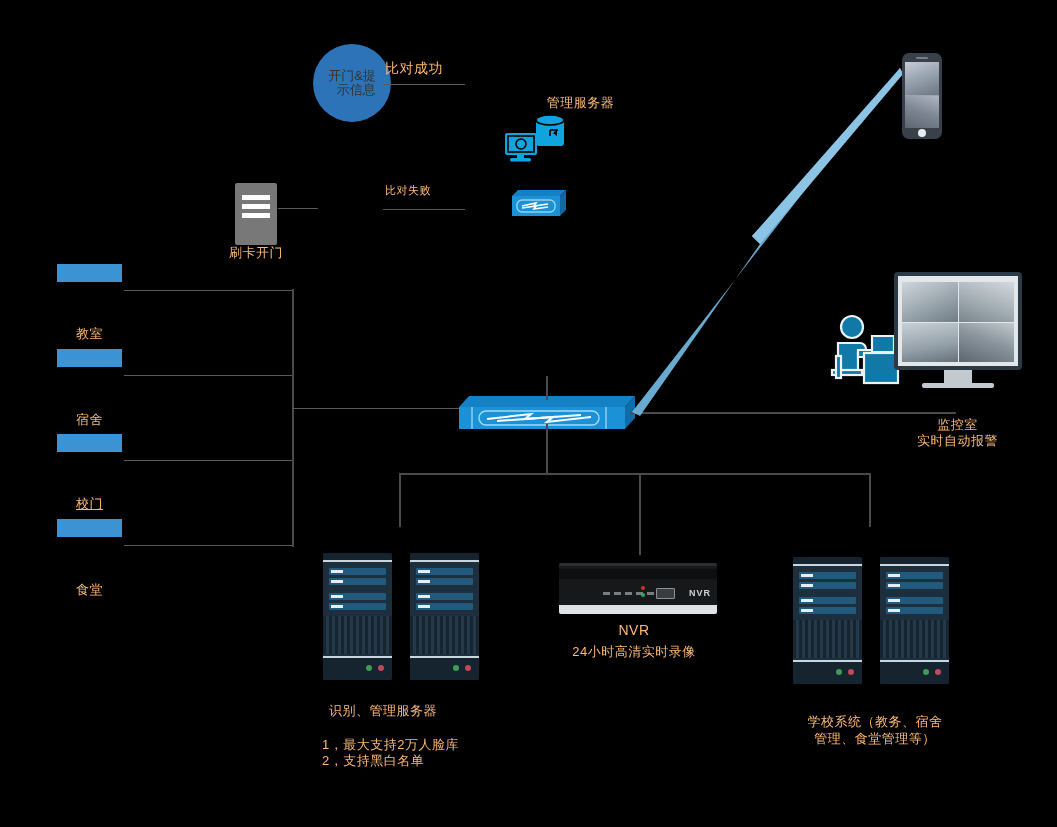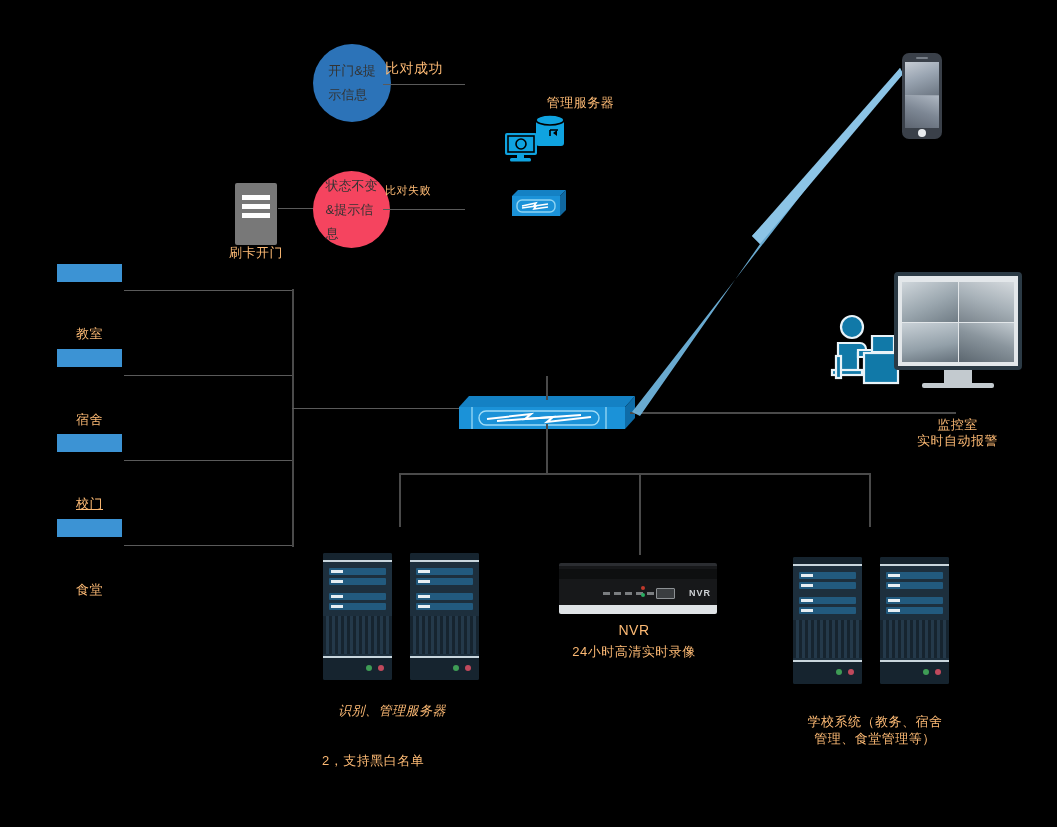--- a/index.html
+++ b/index.html
@@ -26,21 +26,21 @@
     letter-spacing:.5px;
   }
   .line-h{position:absolute;background:#4a4a4a;height:2px;}
   .line-v{position:absolute;background:#4a4a4a;width:2px;}
   .line-thin-h{position:absolute;background:#5a5a5a;height:1px;}
 
   
   .circ{
     position:absolute;border-radius:50%;
     display:flex;align-items:center;justify-content:center;
-    text-align:left;font-size:13px;line-height:24px;
+    text-align:right;font-size:13px;line-height:14px;
     color:#333;white-space:pre-line;padding:0 8px;box-sizing:border-box;
   }
   .circ-ok{background:#2c73b8;}
   .circ-fail{background:#f5445f;}
 
   
   .reader{
     position:absolute;width:42px;height:62px;background:#787878;
     border-radius:2px;
   }
@@ -133,23 +133,20 @@
     </div>
   </div>
   <div class="lbl" style="left:206px;top:244px;width:100px;">刷卡开门</div>
   <div class="line-thin-h" style="left:278px;top:208px;width:40px;"></div>
 
   <div class="circ circ-ok" style="left:313px;top:44px;width:78px;height:78px;">开门&amp;提
 示信息</div>
   <div class="lbl" style="left:385px;top:60px;width:110px;text-align:left;font-size:14px;">比对成功</div>
   <div class="line-thin-h" style="left:383px;top:84px;width:82px;"></div>
 
-  <div class="circ circ-fail" style="left:313px;top:171px;width:77px;height:77px;">状态不变
-&amp;提示信
-息</div>
   <div class="lbl" style="left:385px;top:182px;width:110px;text-align:left;font-size:11px;">比对失败</div>
   <div class="line-thin-h" style="left:383px;top:209px;width:82px;"></div>
 
   <div class="lbl" style="left:518px;top:94px;width:125px;">管理服务器</div>
 
   <div class="ic" style="left:503px;top:113px;">
     <svg width="64" height="50" viewBox="0 0 64 50">
 
       <g fill="#0fa3e0">
         <rect x="33" y="7" width="28" height="26" rx="3"></rect>
@@ -277,21 +274,22 @@
       <div class="gap"></div>
       <div class="bay"></div>
         <div class="bay"></div>
     </div>
     <div class="vents"></div>
       <div class="footline"></div>
       <div class="foot"></div>
     <div class="led g"></div>
       <div class="led r"></div>
   </div>
-  <div class="lbl" style="left:302px;top:702px;width:180px;font-style:italic;">识别、管理服务器</div>
+  <div class="lbl" style="left:293px;top:702px;width:180px;">识别、管理服务器</div>
+  <div class="lbl" style="left:322px;top:736px;width:250px;text-align:left;">1，最大支持2万人脸库</div>
   <div class="lbl" style="left:322px;top:752px;width:250px;text-align:left;">2，支持黑白名单</div>
 
   <div class="nvr" style="left:559px;top:563px;">
     <div class="band"></div>
     <div class="btns">
         <b></b>
         <b></b>
         <b></b>
         <b></b>
         <b></b>

